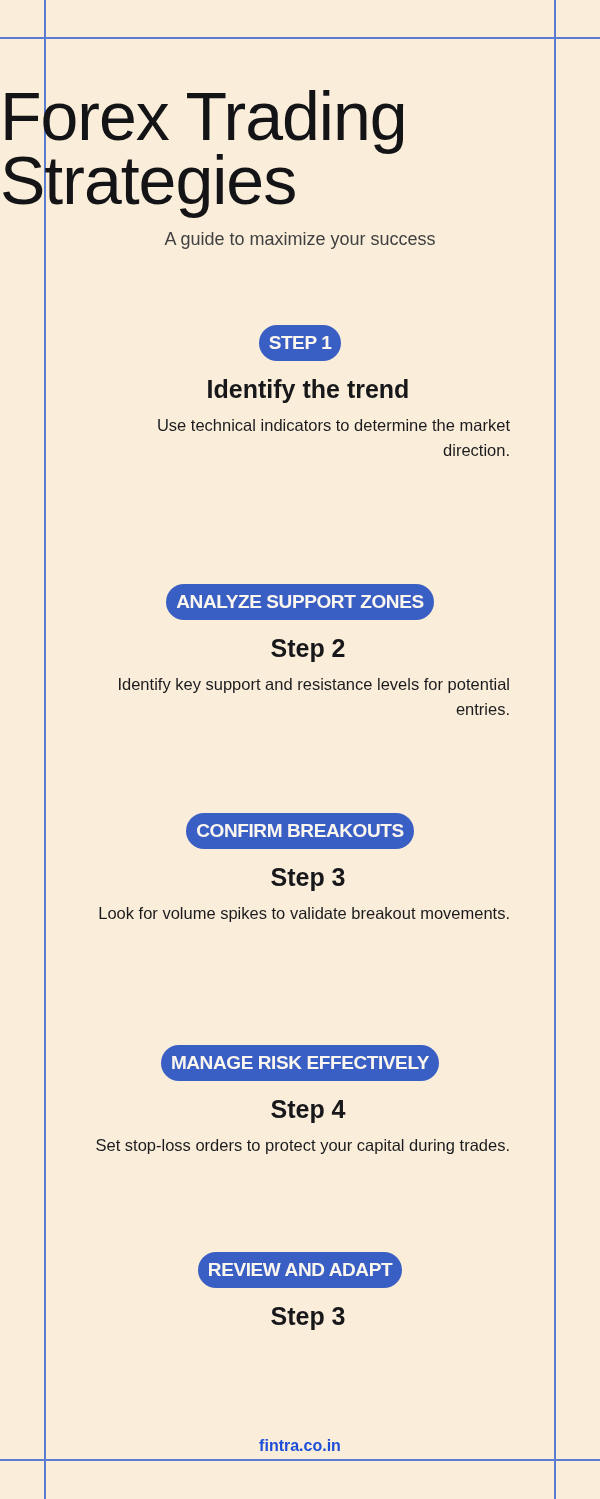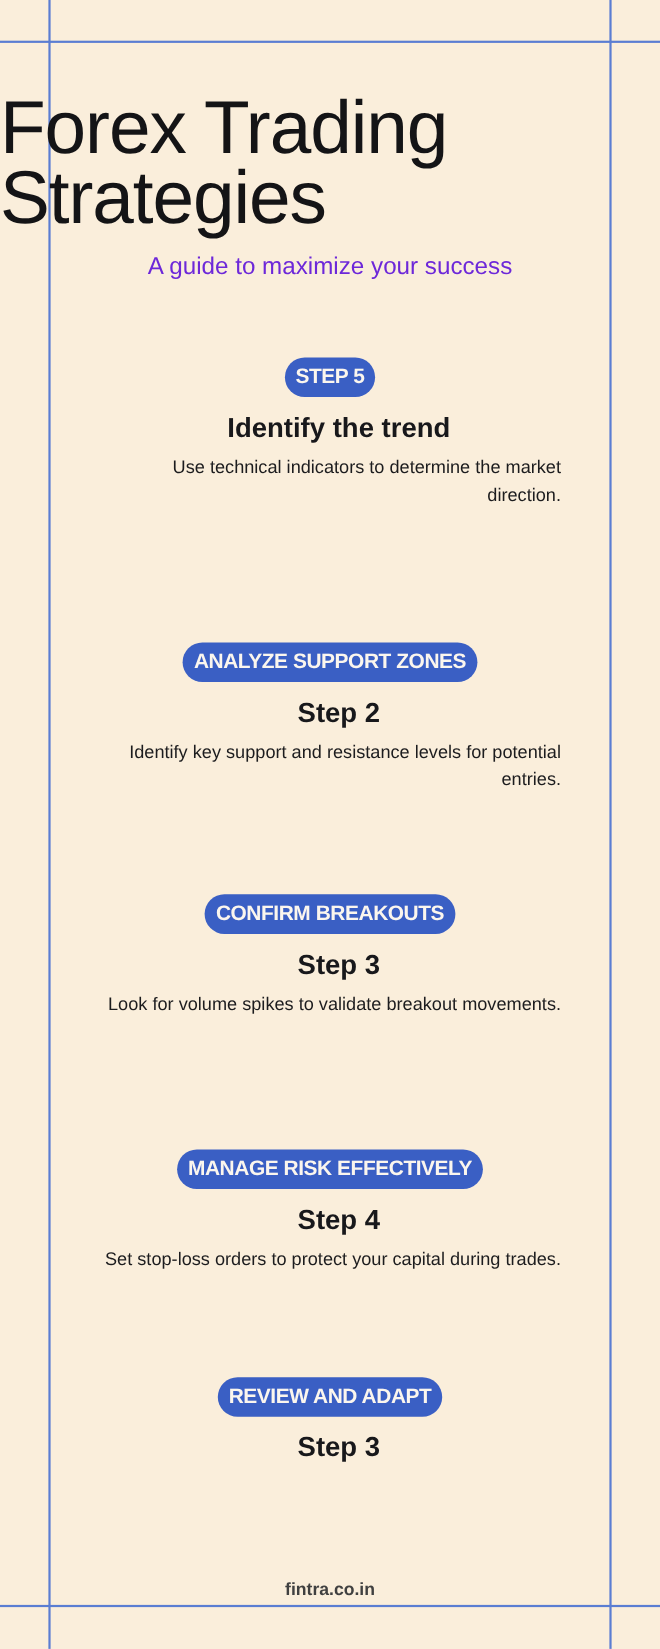--- a/index.html
+++ b/index.html
@@ -11,58 +11,58 @@
   }
   .vline { position:absolute; top:0; bottom:0; width:2px; background:#5a7dd2; }
   .hline { position:absolute; left:0; right:0; height:2px; background:#5a7dd2; }
   .title {
     position:absolute; left:0; right:0; top:84px; text-align:left;
     font-family:"Liberation Sans", sans-serif; font-weight:400;
     font-size:68px; line-height:64px; letter-spacing:-1px; color:#141416;
   }
   .subtitle {
     position:absolute; left:0; right:0; top:229px; text-align:center;
-    font-family:"Liberation Sans", sans-serif; font-size:22px; color:#6d28d9;
+    font-family:"Liberation Sans", sans-serif; font-size:18px; color:#404040;
   }
   .step { position:absolute; left:45px; right:45px; text-align:center; }
   .badge {
     display:inline-block; background:#3a5fc4; color:#fbf6ee;
     font-family:"Liberation Sans", sans-serif; font-weight:700;
     font-size:19px; letter-spacing:-0.4px; line-height:36px; height:36px;
     padding:0 10px; border-radius:18px; text-transform:none;
   }
   .heading {
     margin-top:12px; font-family:"Liberation Sans", sans-serif; font-weight:700;
     font-size:25px; line-height:32px; color:#18181b;margin-left:16px;
   }
   .desc {
     margin:8px auto 0; width:420px; font-family:"Liberation Sans", sans-serif;
     font-size:16.5px; line-height:25px; color:#1c1c1e;text-align:right;
   }
   .footer {
     position:absolute; left:0; right:0; top:1437px; text-align:center;
-    font-family:"Liberation Sans", sans-serif; font-weight:700; font-size:16px; color:#404040;
+    font-family:"Liberation Sans", sans-serif; font-weight:700; font-size:16px; color:#1d4ed8;
   }
 </style>
 </head>
 <body>
 
 <div class="vline" style="left:44px;"></div>
 <div class="vline" style="left:554px;"></div>
 <div class="hline" style="top:37px;"></div>
 <div class="hline" style="top:1459px;"></div>
 
 <div class="title">
   <div>Forex Trading</div>
   <div>Strategies</div>
 </div>
 <div class="subtitle">A guide to maximize your success</div>
 
 <div class="step" style="top:325px;">
-  <span class="badge">STEP 5</span>
+  <span class="badge">STEP 1</span>
   <div class="heading">Identify the trend</div>
   <div class="desc">Use technical indicators to determine the market direction.</div>
 </div>
 
 <div class="step" style="top:584px;">
   <span class="badge">ANALYZE SUPPORT ZONES</span>
   <div class="heading">Step 2</div>
   <div class="desc">Identify key support and resistance levels for potential entries.</div>
 </div>
 

